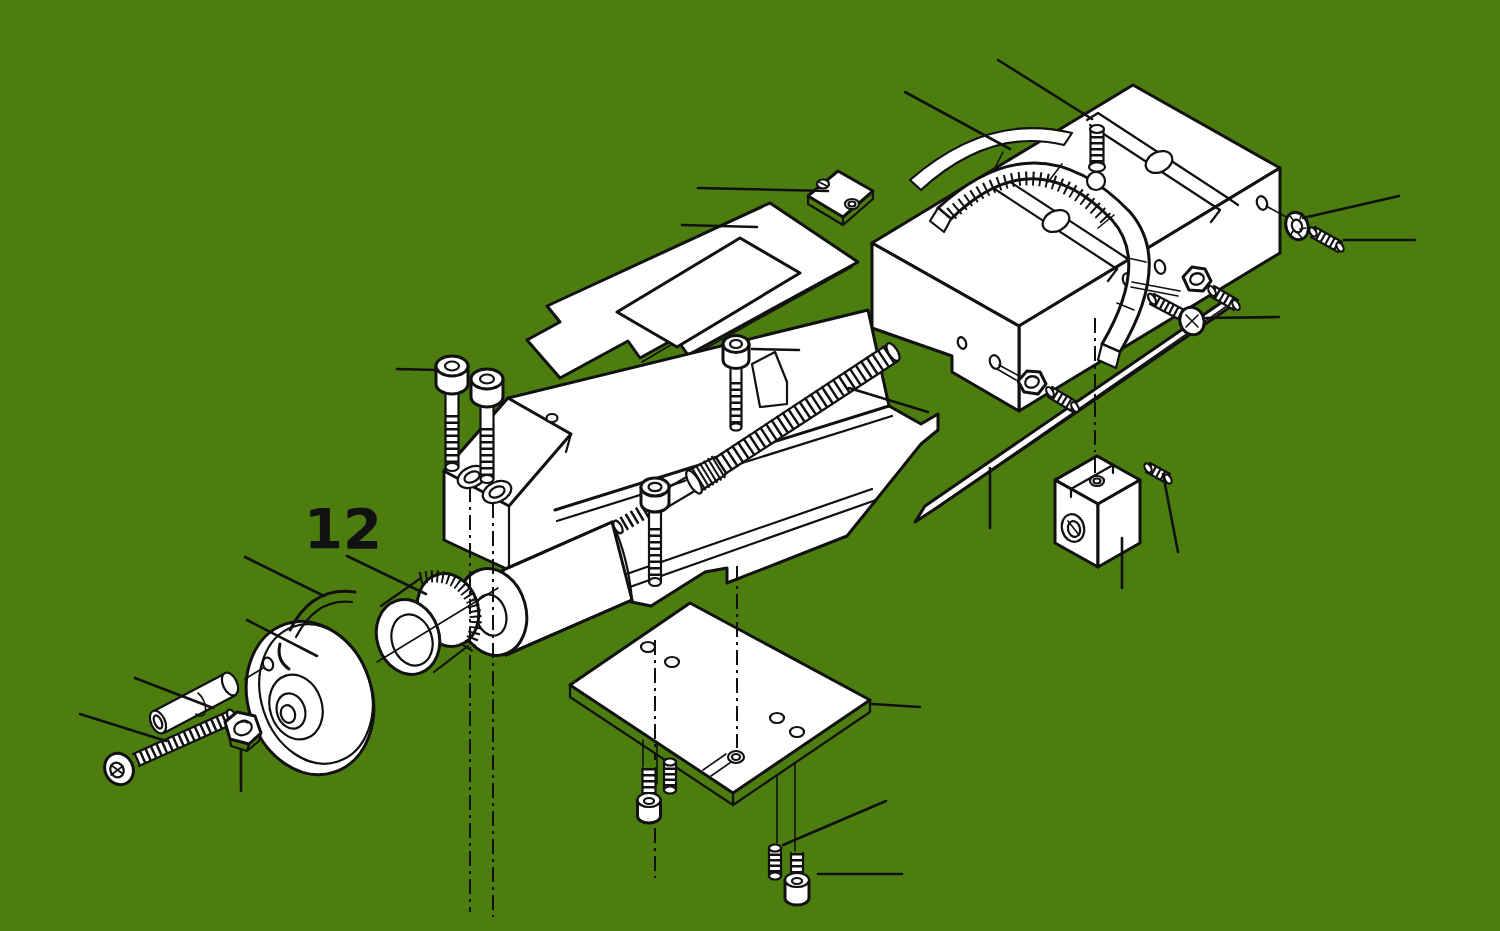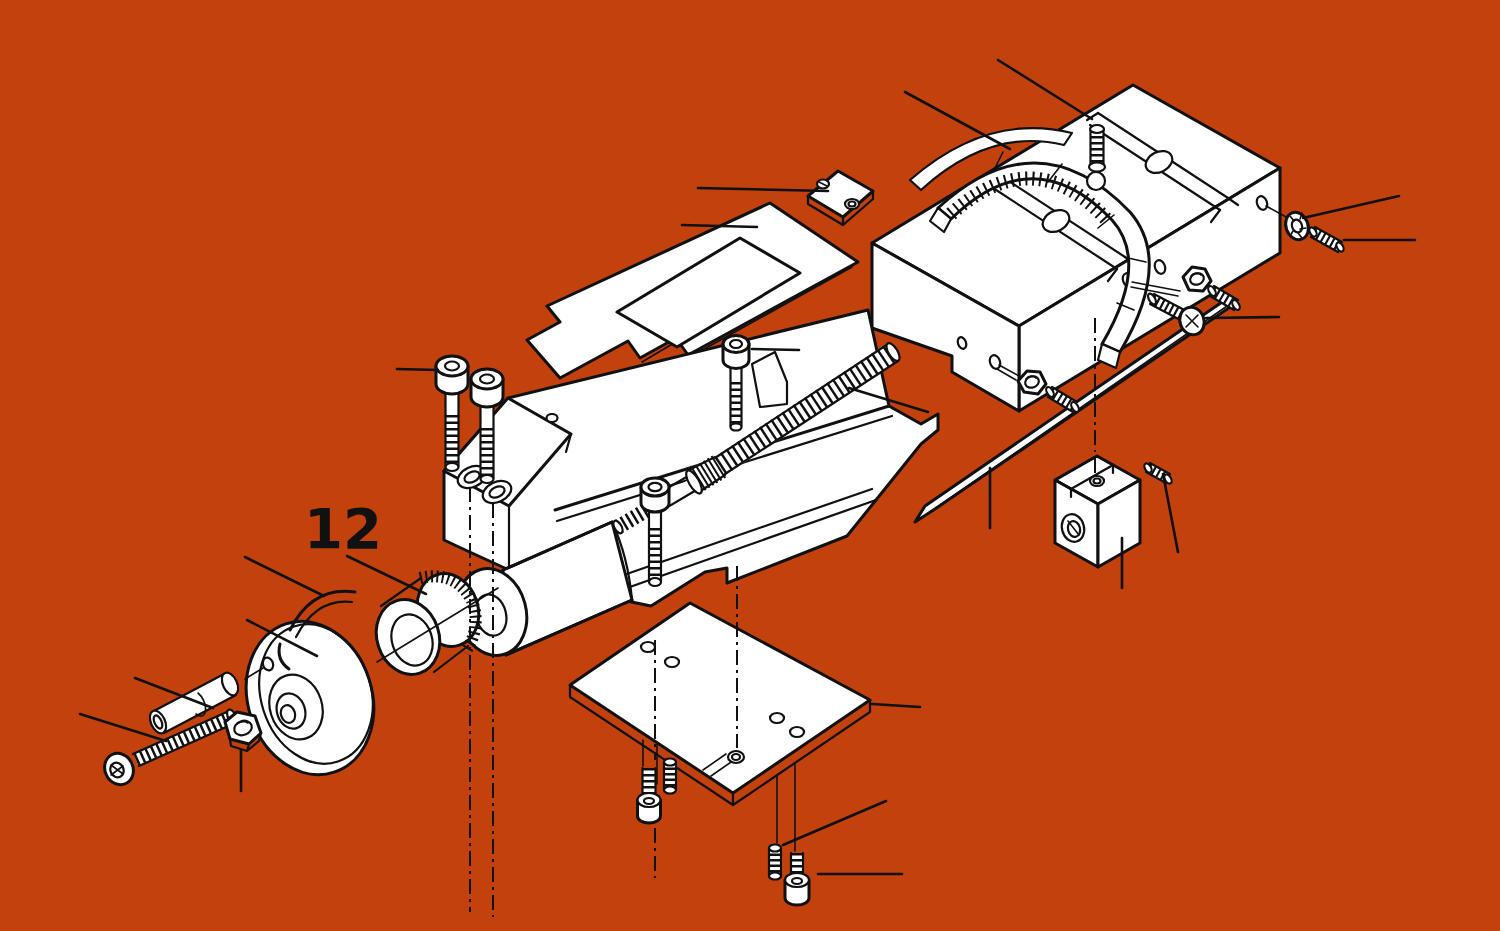--- a/index.html
+++ b/index.html
@@ -1,16 +1,16 @@
 <!DOCTYPE html>
 <html><head>
 <meta charset="utf-8">
 <style>
   html,body{margin:0;padding:0;background:#fff;}
-  .stage{position:relative;width:1500px;height:931px;background:#c2410c;overflow:hidden;
+  .stage{position:relative;width:1500px;height:931px;background:#4d7c0f;overflow:hidden;
          font-family:"DejaVu Sans","Liberation Sans",sans-serif;text-decoration:underline;}
   svg{display:block}
   .f   {fill:#ffffff;stroke:#111;stroke-width:3;stroke-linejoin:round;stroke-linecap:round}
   .f2  {fill:#ffffff;stroke:#111;stroke-width:2.2;stroke-linejoin:round;stroke-linecap:round}
   .o   {fill:none;stroke:#111;stroke-width:3;stroke-linejoin:round;stroke-linecap:round}
   .o2  {fill:none;stroke:#111;stroke-width:2.2;stroke-linejoin:round;stroke-linecap:round}
   .thin{fill:none;stroke:#111;stroke-width:1.6;stroke-linecap:round}
   .t1  {fill:none;stroke:#111;stroke-linecap:butt}
   .w   {fill:none;stroke:#fff;stroke-linecap:butt}
   .lead{fill:none;stroke:#111;stroke-width:2.6;stroke-linecap:round}

